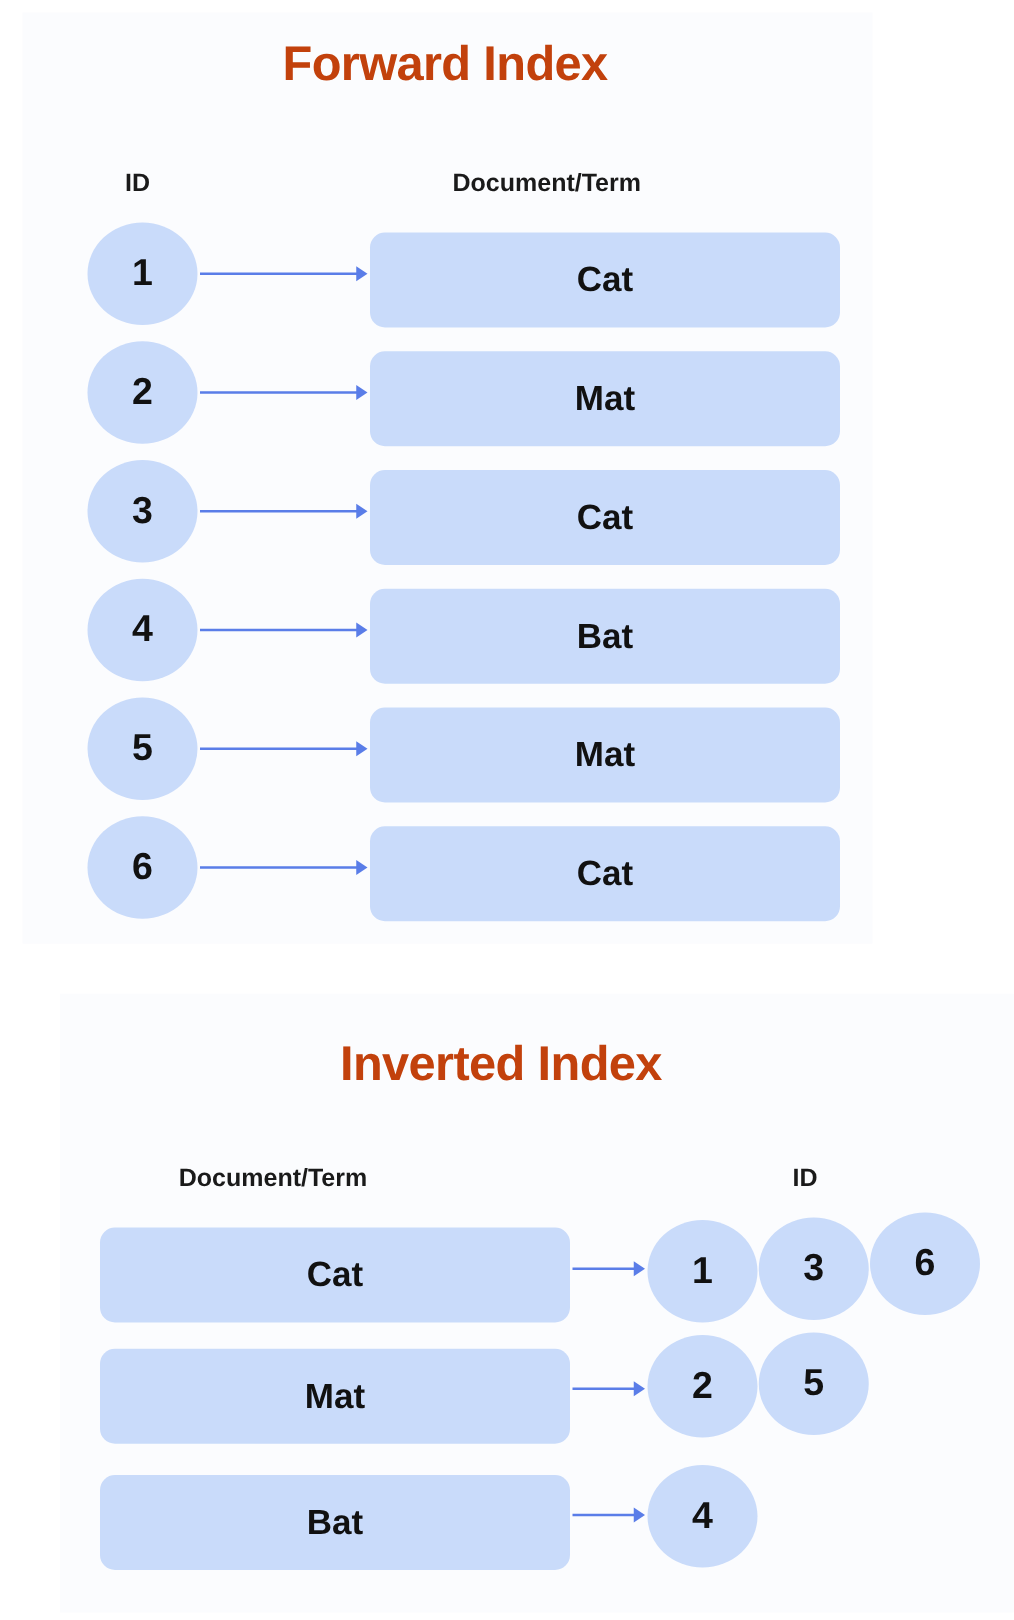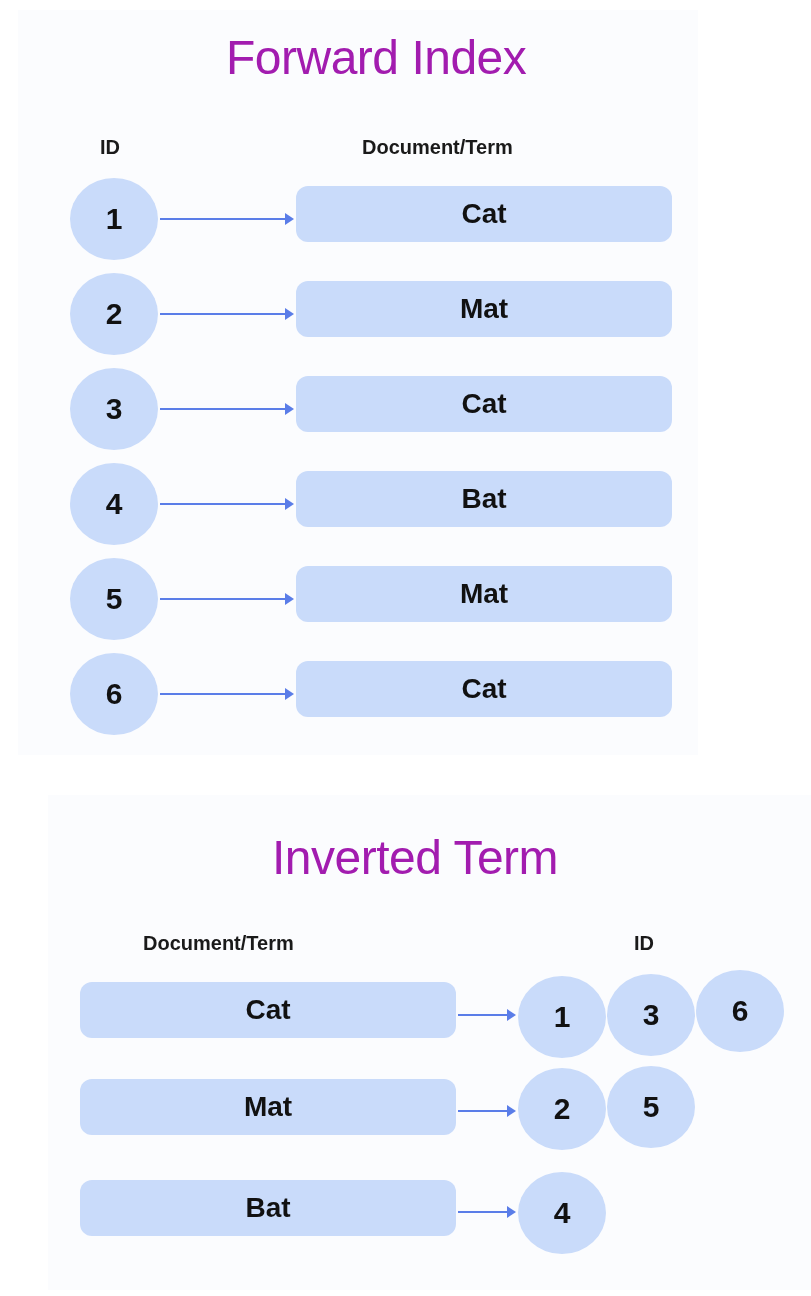--- a/index.html
+++ b/index.html
@@ -1,21 +1,21 @@
 <!DOCTYPE html>
 <html><head>
 <meta charset="utf-8">
 <style>
   html, body { margin:0; padding:0; }
   body { width:811px; height:1296px; background:#ffffff; position:relative; overflow:hidden; font-family:"Liberation Sans", sans-serif; color:#111; }
   .panel { position:absolute; background:#fbfcfe; }
-  .title { position:absolute; font-size:48px; font-weight:normal; letter-spacing:-0.5px; color:#a21caf; }
+  .title { position:absolute; font-size:39px; font-weight:bold; letter-spacing:-0.5px; color:#c2410c; }
   .col-head { position:absolute; font-size:20px; font-weight:bold; color:#1a1a1a; }
   .circle { position:absolute; width:88px; height:82px; border-radius:50%; background:#c9dbfa; display:flex; align-items:center; justify-content:center; font-size:30px; font-weight:bold; color:#111; }
-  .box { position:absolute; height:56px; border-radius:12px; background:#c9dbfa; display:flex; align-items:center; justify-content:center; font-size:28px; font-weight:bold; color:#111; }
+  .box { position:absolute; height:76px; border-radius:12px; background:#c9dbfa; display:flex; align-items:center; justify-content:center; font-size:28px; font-weight:bold; color:#111; }
   .arrow { position:absolute; height:2px; background:#5a7de8; }
   .arrow::after { content:""; position:absolute; right:-2px; top:-5px; border-left:9px solid #5a7de8; border-top:6px solid transparent; border-bottom:6px solid transparent; }
 </style>
 </head>
 <body>
 
 <div class="panel" style="left:18px;top:10px;width:680px;height:745px;"></div>
 <div class="panel" style="left:48px;top:795px;width:763px;height:495px;"></div>
 
 <div class="title" style="left:226px;top:30px;">Forward Index</div>
@@ -46,21 +46,21 @@
   <div class="circle" style="left:70px;top:558px;">5</div>
   <div class="arrow" style="left:160px;top:598px;width:132px;"></div>
   <div class="box" style="left:296px;top:566px;width:376px;">Mat</div>
 </div>
 <div>
   <div class="circle" style="left:70px;top:653px;">6</div>
   <div class="arrow" style="left:160px;top:693px;width:132px;"></div>
   <div class="box" style="left:296px;top:661px;width:376px;">Cat</div>
 </div>
 
-<div class="title" style="left:272px;top:830px;">Inverted Term</div>
+<div class="title" style="left:272px;top:830px;">Inverted Index</div>
 <div class="col-head" style="left:143px;top:932px;">Document/Term</div>
 <div class="col-head" style="left:634px;top:932px;">ID</div>
 
 <div>
   <div class="box" style="left:80px;top:982px;width:376px;">Cat</div>
   <div class="arrow" style="left:458px;top:1014px;width:56px;"></div>
   <div class="circle" style="left:518px;top:976px;">1</div>
   <div class="circle" style="left:607px;top:974px;">3</div>
   <div class="circle" style="left:696px;top:970px;">6</div>
 </div>

